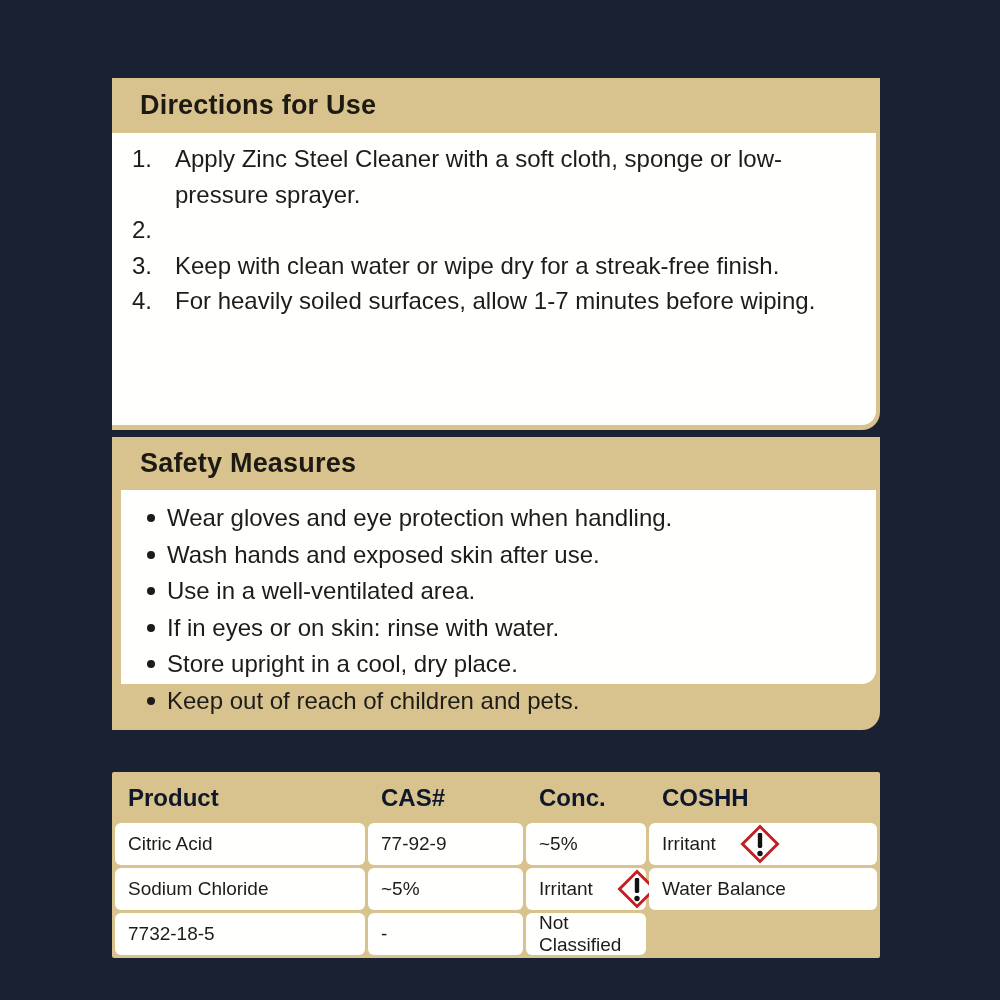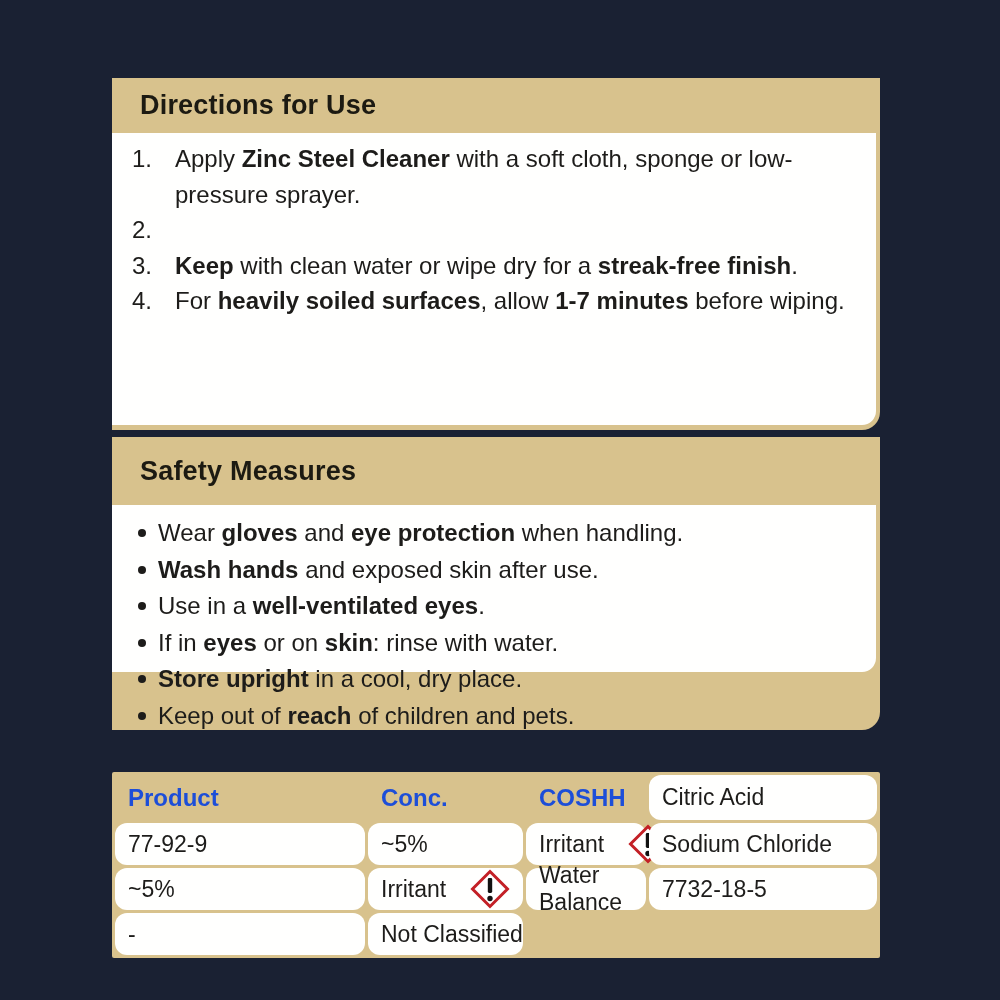--- a/index.html
+++ b/index.html
@@ -38,22 +38,22 @@
   }
   .card-body{
     background:var(--white);
     border-radius:0 0 14px 0;
     padding:8px 18px 6px 18px;
   }
   #directions-card{top:61px;height:352px;margin-top:17px;}
   #directions-card .card-header{height:55px;}
   #directions-card .card-body{height:292px;}
   #safety-card{top:437px;height:293px;}
-  #safety-card .card-header{height:68px;}
-  #safety-card .card-body{height:167px;padding-top:10px;}
+  #safety-card .card-header{height:53px;}
+  #safety-card .card-body{height:194px;padding-top:10px;margin-left:9px;}
 
   .olist .list-item{
     display:flex;
     font-size:24px;
     line-height:35.5px;
   }
   .olist .num{
     width:45px;
     flex:0 0 45px;
     padding-left:2px;
@@ -72,49 +72,49 @@
     display:flex;
     justify-content:flex-start;
     padding-left:8px;
   }
   .dot{
     width:8px;height:8px;
     background:var(--ink);
     border-radius:50%;
     margin-top:14px;
   }
-  b{font-weight:bold;}
+  b{font-weight:normal;}
 
   #ingredients-table{
     position:absolute;
     left:112px;top:772px;
     width:768px;height:186px;
     background:var(--tan);
     padding:3px;
     display:grid;
     grid-template-columns:250px 155px 120px 1fr;
     grid-auto-rows:44px;
     grid-template-rows:45px 42px 42px 42px;
     gap:3px;
     border-radius:2px;
   }
   .th{
     display:flex;align-items:center;
     padding-left:13px;
     font-weight:bold;
     font-size:24px;
-    color:#1d4ed8;
+    color:#0f172a;
     background:transparent;
   }
   .td{
     background:var(--white);
     display:flex;align-items:center;
     padding-left:13px;
-    font-size:23px;
-    border-radius:12px;
+    font-size:19px;
+    border-radius:6px;
     gap:24px;
   }
   .ghs{
     width:40px;height:40px;
     flex:0 0 40px;
     display:block;
   }
 </style>
 </head>
 <body>
@@ -152,21 +152,21 @@
       <div class="list-item">
         <div class="dot-col">
           <span class="dot"></span>
         </div>
         <div class="txt"><b>Wash hands</b><span> and exposed skin after use.</span></div>
       </div>
       <div class="list-item">
         <div class="dot-col">
           <span class="dot"></span>
         </div>
-        <div class="txt"><span>Use in a </span><b>well-ventilated eyes</b><span>.</span></div>
+        <div class="txt"><span>Use in a </span><b>well-ventilated area</b><span>.</span></div>
       </div>
       <div class="list-item">
         <div class="dot-col">
           <span class="dot"></span>
         </div>
         <div class="txt"><span>If in </span><b>eyes</b><span> or on </span><b>skin</b><span>: rinse with water.</span></div>
       </div>
       <div class="list-item">
         <div class="dot-col">
           <span class="dot"></span>
@@ -177,20 +177,21 @@
         <div class="dot-col">
           <span class="dot"></span>
         </div>
         <div class="txt"><span>Keep out of </span><b>reach</b><span> of children and pets.</span></div>
       </div>
     </div>
 </section>
 
 <section id="ingredients-table">
     <div class="th">Product</div>
+    <div class="th">CAS#</div>
     <div class="th">Conc.</div>
     <div class="th">COSHH</div>
     <div class="td">Citric Acid</div>
     <div class="td">77-92-9</div>
     <div class="td">~5%</div>
     <div class="td">
       <span>Irritant</span>
       <svg viewBox="0 0 40 40" class="ghs">
         <polygon points="20,2.5 37.5,20 20,37.5 2.5,20" fill="#ffffff" stroke="#c32026" stroke-width="3" stroke-linejoin="miter"></polygon>
         <rect x="17.8" y="9" width="4.4" height="15" rx="1.4" fill="#111111"></rect>

